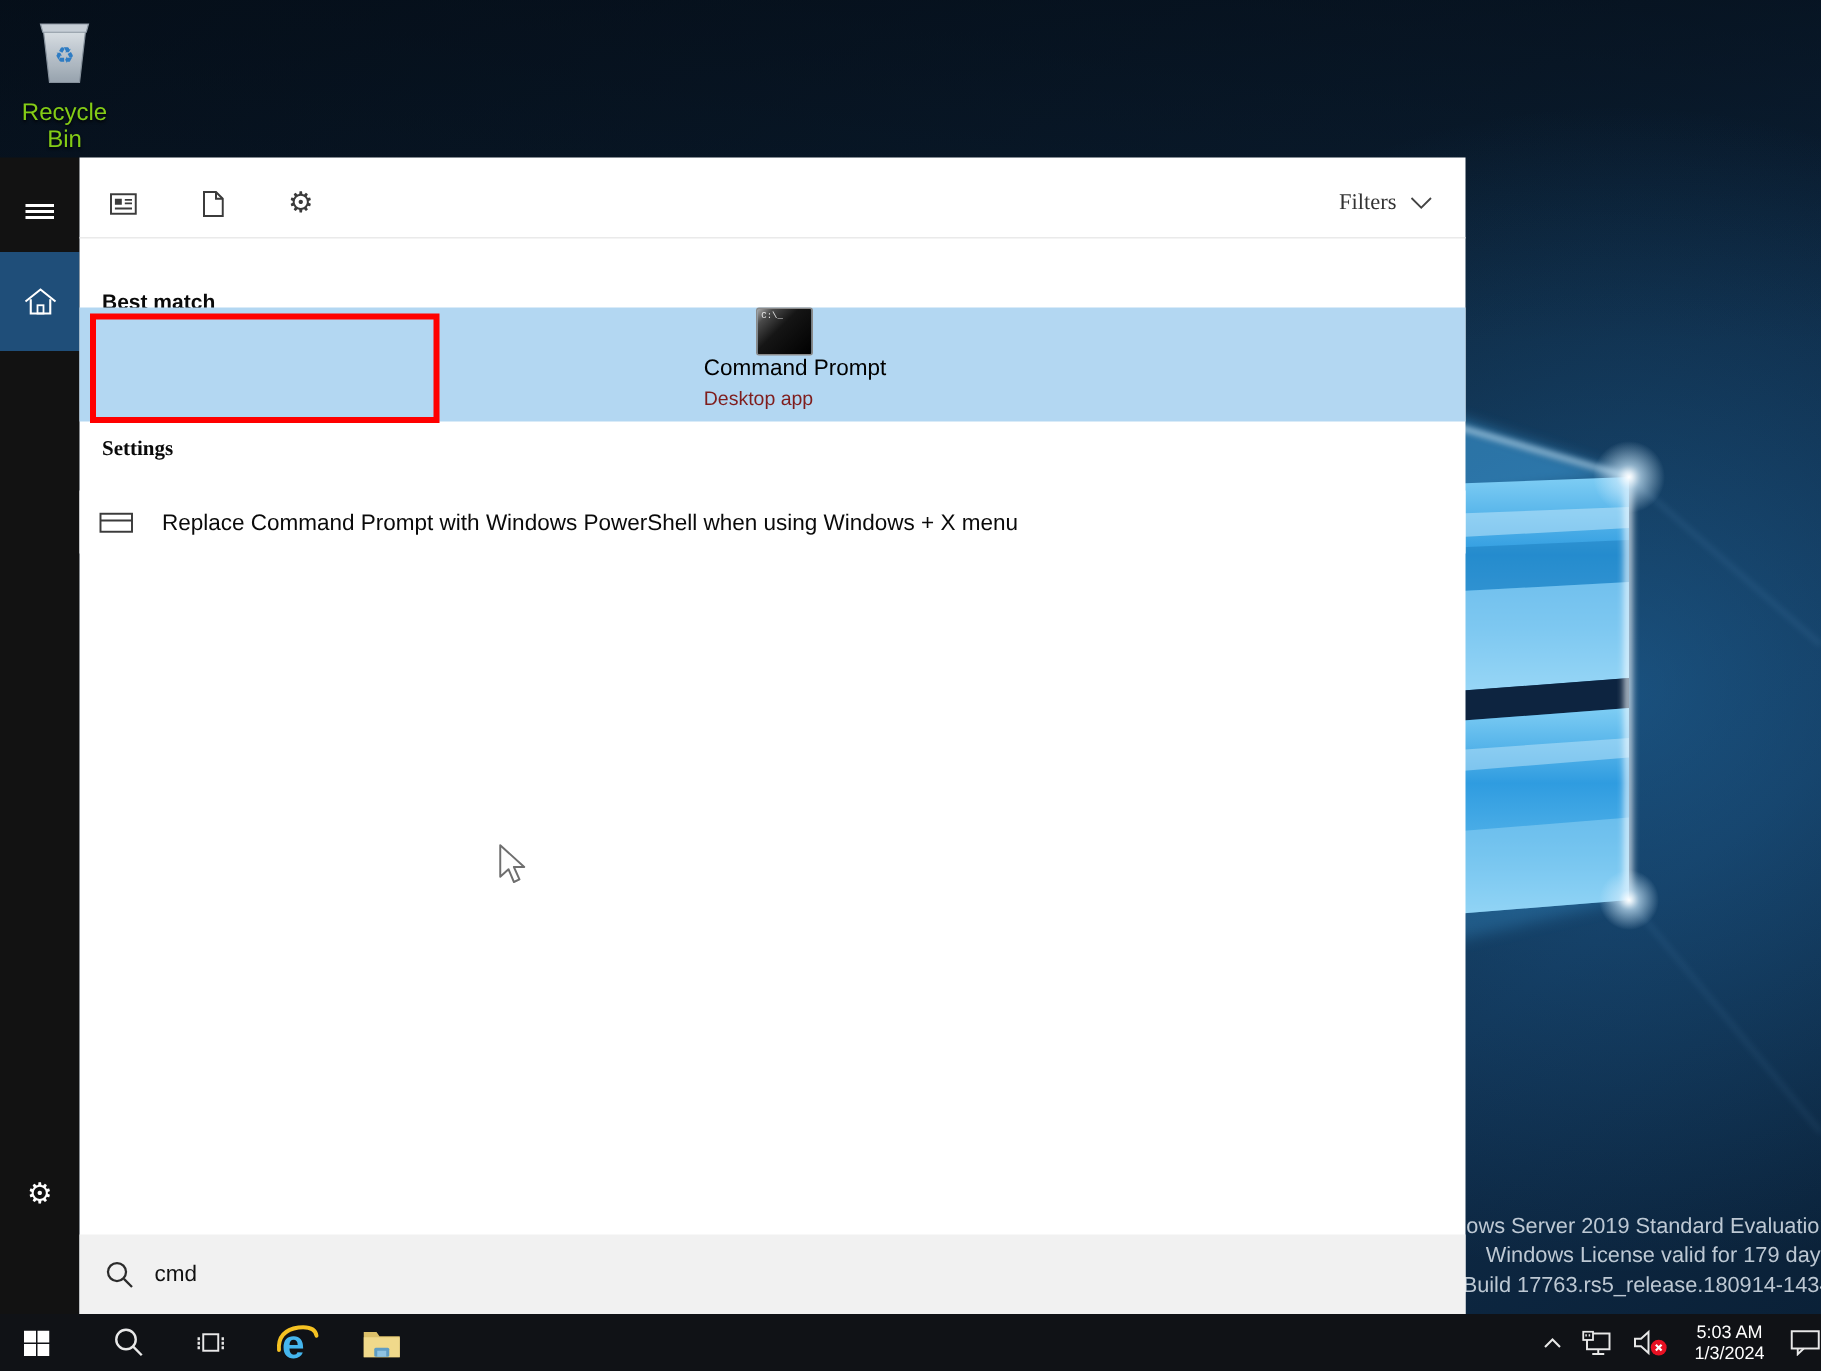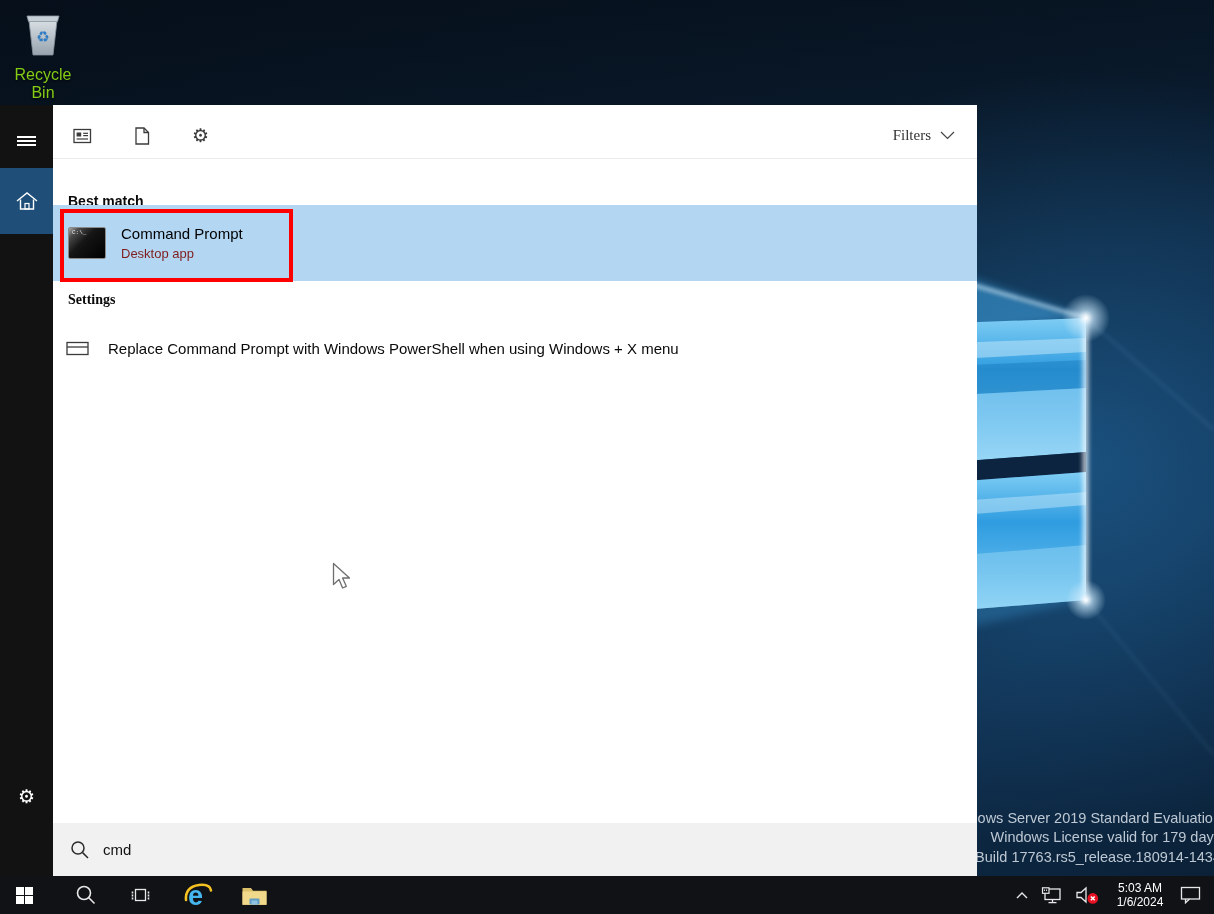--- a/index.html
+++ b/index.html
@@ -34,21 +34,21 @@
             display:flex; align-items:center; padding:8px 22px 0 20px; }
   .topbar .f-icon { width:19px; margin-right:40px; display:flex; align-items:center; justify-content:center; cursor:pointer; color:#3b3b3b; font-size:19px; line-height:1; }
   .filters { margin-left:auto; display:flex; align-items:center; gap:9px; cursor:pointer; }
   .filters .txt { font-size:15px; color:#333;font-family:Liberation Serif, serif; }
 
   .section-header { position:absolute; left:15px; font-size:14px; font-weight:700; color:#0a0a0a; }
   .hdr-best { top:71px;margin-top:17px; }
   .hdr-settings { top:187px;font-family:Liberation Serif, serif; }
 
   .result-row { position:absolute; left:0; right:0; display:flex; align-items:center; cursor:pointer; }
-  .row-best { top:100px; height:76px; background:#b3d7f2; padding-left:15px; }
+  .row-best { top:100px; height:76px; background:#b3d7f2; padding-left:15px;flex-direction:column; }
   .cmd-icon { width:38px; height:32px; border-radius:2px; border:1px solid #8a8a8a;
               background:linear-gradient(135deg,#a9a9a9 0%, #4a4a4a 16%, #151515 42%, #000 100%);
               position:relative; flex:none; }
   .cmd-icon .prompt { position:absolute; left:3px; top:1px; color:#e8e8e8; font-size:6px; font-family:"Liberation Mono", monospace; }
   .row-best .text { margin-left:15px; }
   .row-best .title { font-size:15px; color:#000; }
   .row-best .subtitle { font-size:13px; color:#7f1d1d; margin-top:4px; }
 
   .annotation-box { position:absolute; left:7px; top:104px; width:233px; height:73px;
                     border:4px solid #ff0000; z-index:5; pointer-events:none; }
@@ -60,21 +60,21 @@
                 display:flex; align-items:center; padding-left:17px;margin-top:21px; }
   .search-bar input { border:none; outline:none; background:transparent; font-family:"Liberation Sans", sans-serif;
                       font-size:15px; color:#111; margin-left:13px; width:700px; }
 
   
   .taskbar { position:absolute; left:0; bottom:0; width:1214px; height:38px; background:#101216; z-index:3; }
   .tb-btn { position:absolute; top:0; height:38px; width:44px; display:flex; align-items:center; justify-content:center; cursor:pointer; }
   .tb-start { left:2px; } .tb-search { left:64px; } .tb-taskview { left:118px; }
   .tb-ie { left:176px; } .tb-explorer { left:232px; }
 
-  .tray { position:absolute; right:0; top:0; height:38px; display:flex; align-items:center; gap:12px; padding-right:13px; }
+  .tray { position:absolute; right:0; top:0; height:38px; display:flex; align-items:center; gap:12px; }
   .tray-btn { display:flex; align-items:center; justify-content:center; cursor:pointer; }
   .clock { color:#fff; font-size:12px; line-height:14px; text-align:center; min-width:56px; cursor:pointer; }
 
   
   .cursor { position:absolute; left:332px; top:562px; z-index:10; pointer-events:none; }
 </style>
 </head>
 <body>
 
 <div class="screen">
@@ -306,21 +306,21 @@
       </span>
       <span class="tray-btn">
         <svg width="25" height="18" viewBox="0 0 25 18">
           <path d="M2,6.5 h4 l5,-4.5 v14 l-5,-4.5 h-4 Z" fill="none" stroke="#e8e8e8" stroke-width="1.3"></path>
           <circle cx="17.8" cy="12.4" r="5.3" fill="#e81123"></circle>
           <path d="M15.9,10.5 l3.8,3.8 M19.7,10.5 l-3.8,3.8" stroke="#fff" stroke-width="1.5"></path>
         </svg>
       </span>
       <div class="clock">
         <div>5:03 AM</div>
-        <div>1/6/2024</div>
+        <div>1/3/2024</div>
       </div>
       <span class="tray-btn">
         <svg width="21" height="18" viewBox="0 0 21 18">
           <rect x="1.5" y="1.5" width="18" height="11.5" fill="none" stroke="#e8e8e8" stroke-width="1.3"></rect>
           <path d="M5.5,13 v3.8 l4,-3.8" fill="none" stroke="#e8e8e8" stroke-width="1.3"></path>
         </svg>
       </span>
     </div>
   </div>
 

